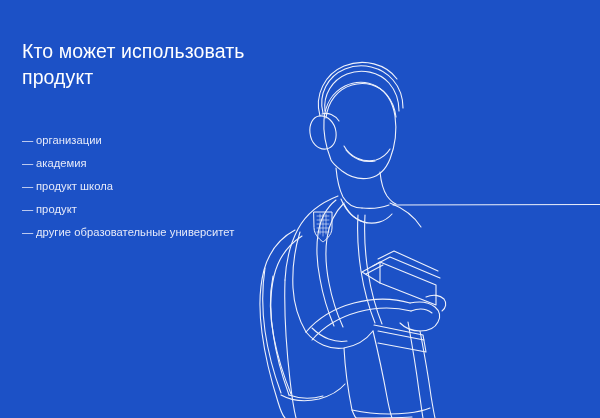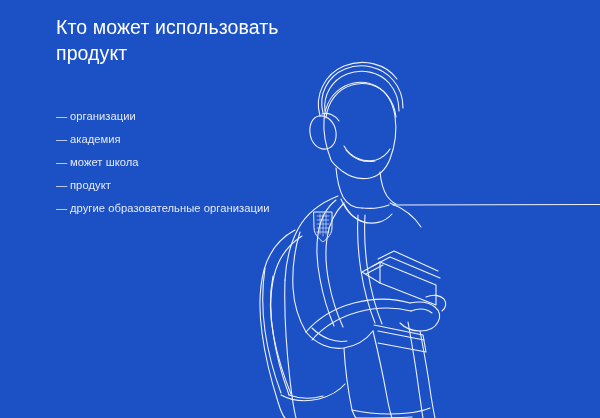--- a/index.html
+++ b/index.html
@@ -18,24 +18,23 @@
     width: 600px;
     height: 418px;
     background: #1c51c6;
     overflow: hidden;
   }
 
   
   .content {
     position: absolute;
     left: 22px;
-    top: 14px;
+    top: 38px;
     width: 290px;
     z-index: 3;
-    margin-left: 34px;
   }
   .slide-title {
     font-size: 19.5px;
     line-height: 26px;
     font-weight: 400;
     color: #ffffff;
     letter-spacing: 0.1px;
     margin: 0;
     white-space: pre-line;
   }
@@ -187,26 +186,26 @@
       <li class="bullet-item">
         <span class="bullet-dash">—</span>
         <span>организации</span>
       </li>
       <li class="bullet-item">
         <span class="bullet-dash">—</span>
         <span>академия</span>
       </li>
       <li class="bullet-item">
         <span class="bullet-dash">—</span>
-        <span>может школа</span>
+        <span>продукт школа</span>
       </li>
       <li class="bullet-item">
         <span class="bullet-dash">—</span>
         <span>продукт</span>
       </li>
       <li class="bullet-item">
         <span class="bullet-dash">—</span>
-        <span>другие образовательные организации</span>
+        <span>другие образовательные университет</span>
       </li>
     </ul>
   </div>
 
 </div>
 
 </body></html>

